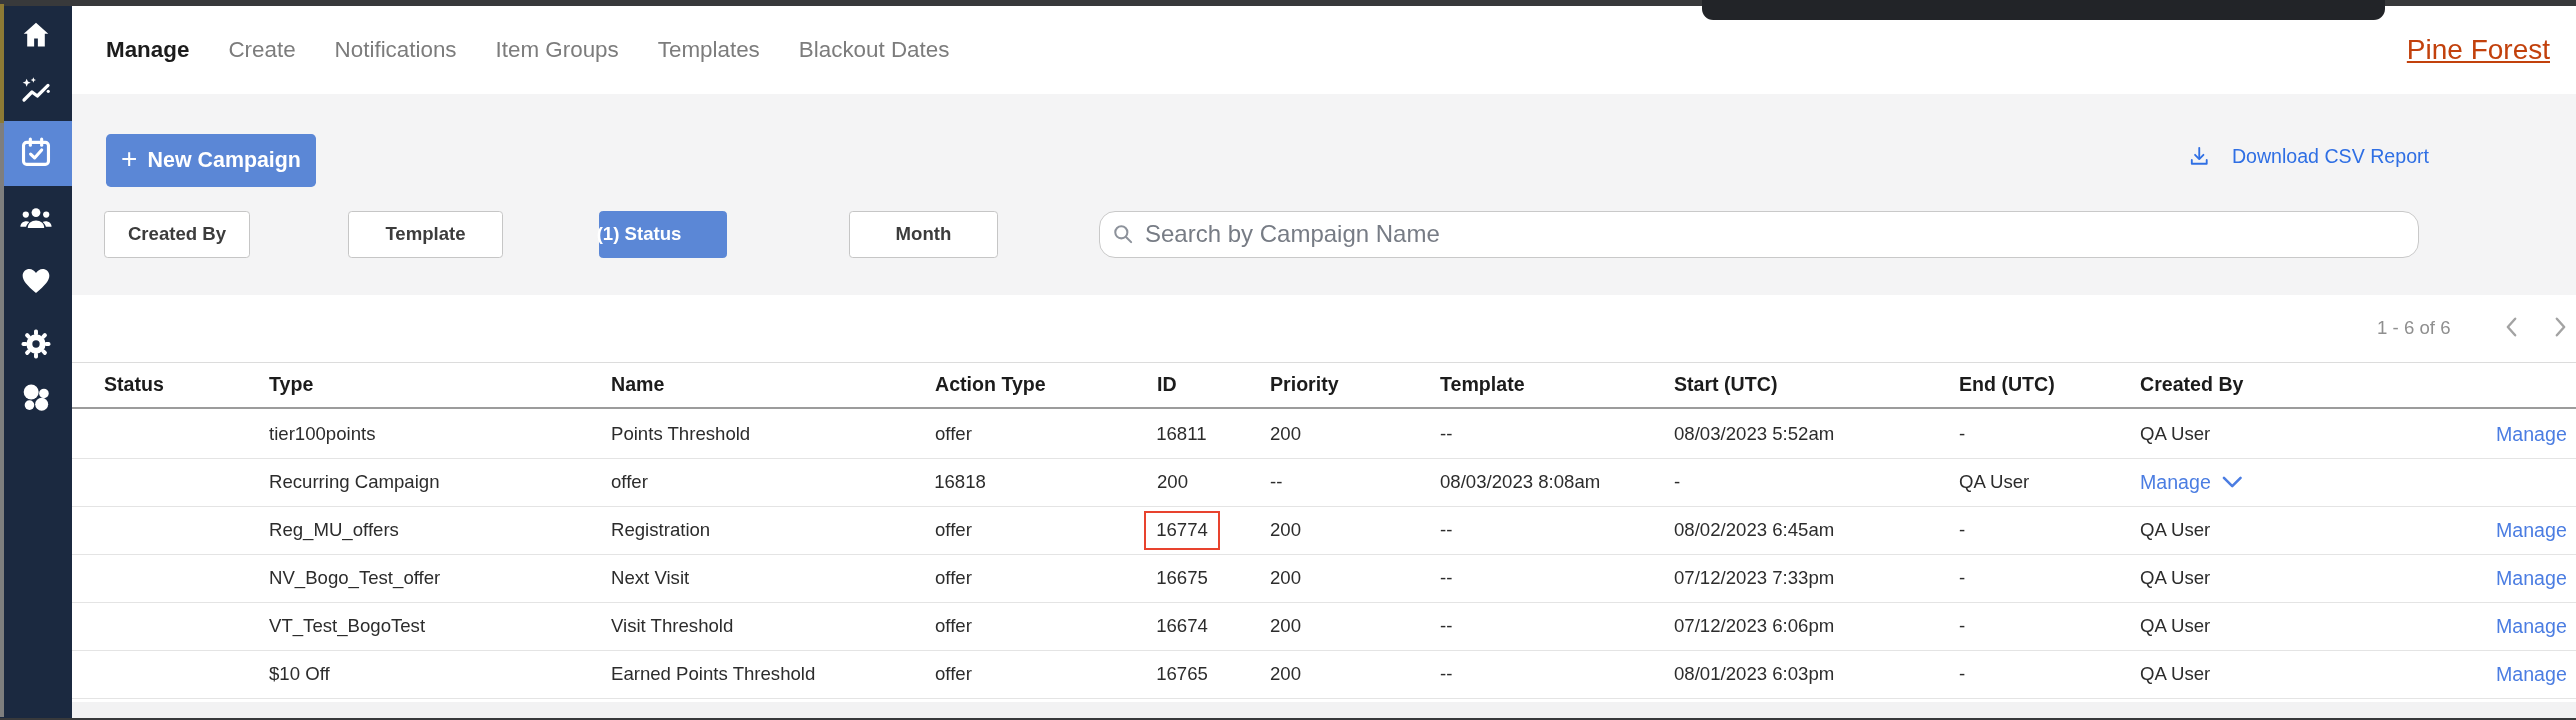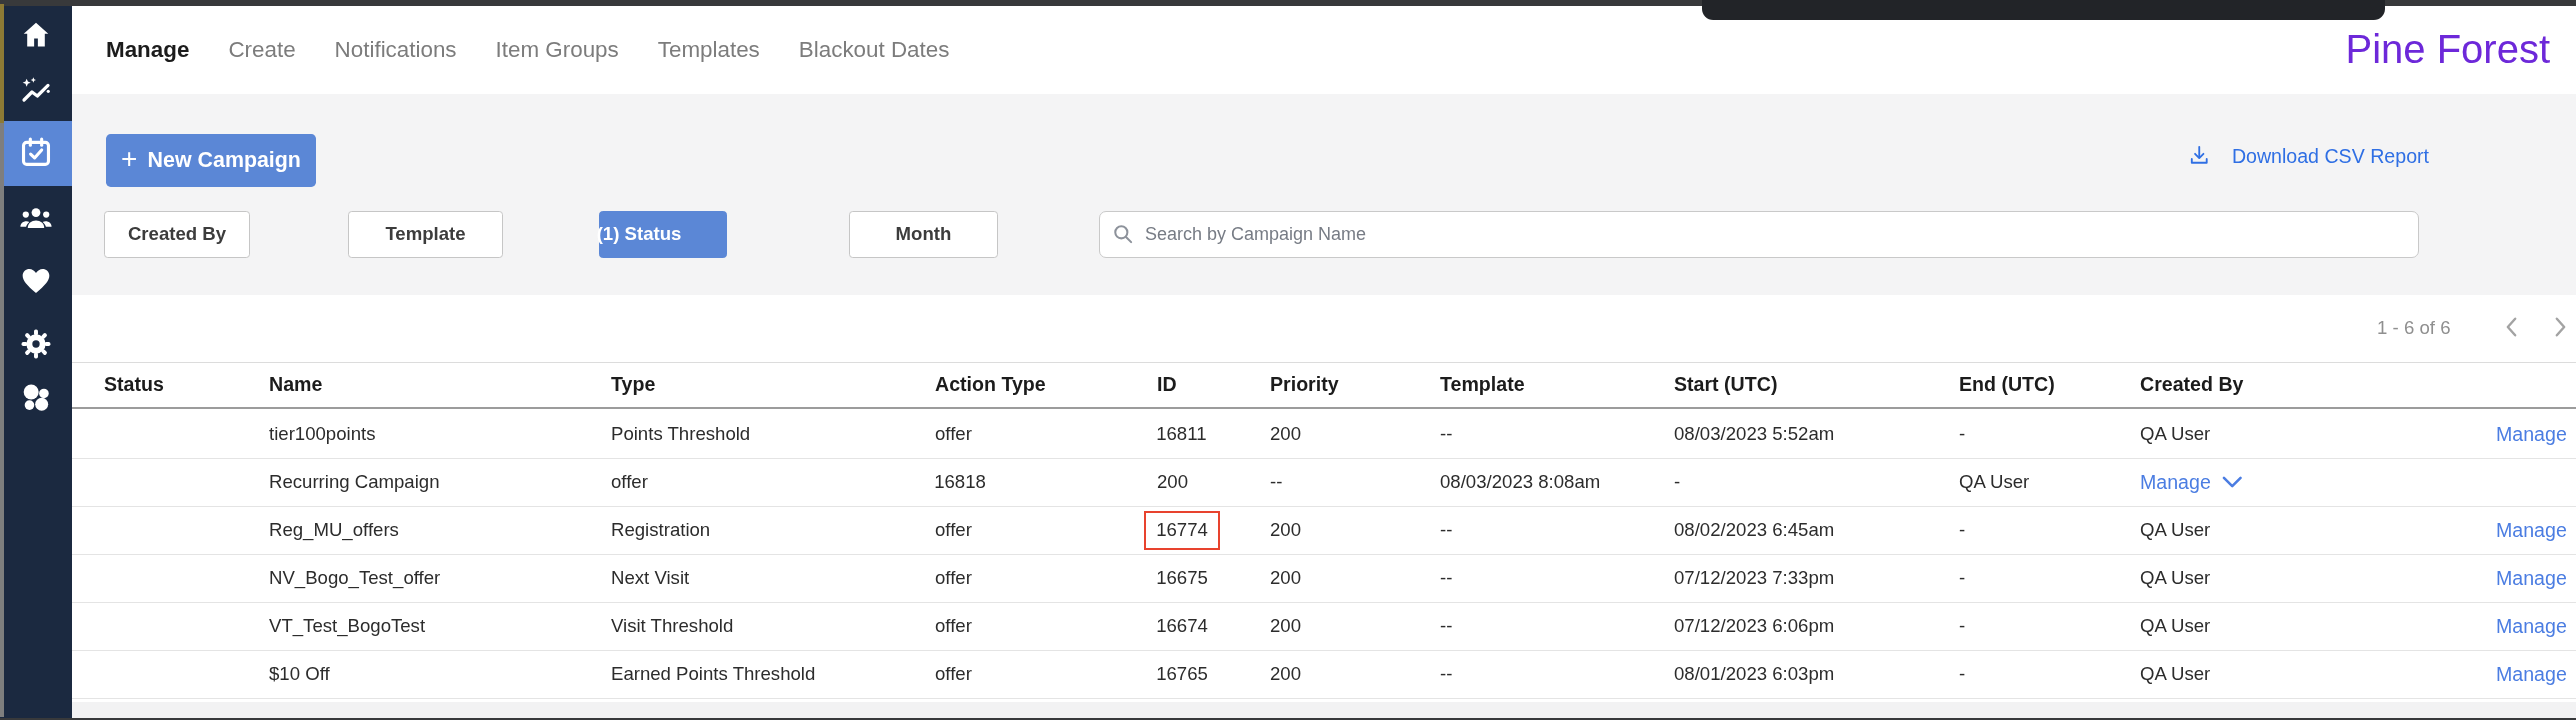--- a/index.html
+++ b/index.html
@@ -19,39 +19,39 @@
   .side-item.active { background:#5b87d6; height:65px; }
   .side-item svg { display:block; }
 
   
   .main { position:absolute; left:72px; top:5.6px; right:0; bottom:0;padding-left:18px; }
 
   .topbar { position:absolute; top:0; left:0; right:0; height:88px; background:#fff; display:flex; align-items:center; }
   .tabs { display:flex; gap:39px; padding-left:34px; align-items:center; }
   .tab { font-size:22.4px; color:#7c7c7c; cursor:pointer; white-space:nowrap; }
   .tab.active { color:#1c1c1c; font-weight:700; }
-  .brand { margin-left:auto; padding-right:26px; font-size:40px; font-weight:500; color:#6d28d9; white-space:nowrap; }
+  .brand { margin-left:auto; padding-right:26px; font-size:28px; font-weight:500; color:#c2410c; white-space:nowrap;text-decoration:underline; }
 
   .toolbar { position:absolute; top:88px; left:0; right:0; height:201px; background:#f4f4f5; }
   .btn-new { position:absolute; left:34px; top:40px; width:210px; height:53px; background:#5b87d6; color:#fff; border:none; border-radius:4.7px;
              font-family:inherit; font-size:21.4px; font-weight:600; display:flex; align-items:center; justify-content:center; gap:10.2px; cursor:pointer; }
   .btn-new .plus { font-size:28px; font-weight:400; line-height:1; margin-top:-2.8px; }
-  .download { position:absolute; right:147px; top:51px; color:#2f6fe4; font-size:19.6px; display:flex; gap:22px; cursor:pointer; text-decoration:none; white-space:nowrap; }
+  .download { position:absolute; right:147px; top:51px; color:#2f6fe4; font-size:19.6px; display:flex; align-items:center; gap:22px; cursor:pointer; text-decoration:none; white-space:nowrap; }
 
   .chip { position:absolute; top:117px; height:47px; background:#fff; border:0.9px solid #c6c6c6; border-radius:3.7px;
           display:flex; align-items:center; justify-content:center; gap:13px; font-size:18.6px; font-weight:600; color:#3c3c3c; cursor:pointer; white-space:nowrap; }
   .chip.c1 { left:32px;  width:146px; }
   .chip.c2 { left:276px; width:155px; }
   .chip.c3 { left:527px; width:128px;gap:48px; }
   .chip.c4 { left:777px; width:149px; }
   .chip.active { background:#5b87d6; border-color:#5b87d6; color:#fff; }
 
   .search-wrap { position:absolute; left:1027px; right:157px; top:117px; height:47px; }
-  .search-wrap input { width:100%; height:100%; border:0.9px solid #c9c9c9; border-radius:7px; padding:0 15px 0 45px;
-                       font-family:inherit; font-size:18px; color:#333; background:#fff; }
+  .search-wrap input { width:100%; height:100%; border:0.9px solid #c9c9c9; border-radius:16px; padding:0 15px 0 45px;
+                       font-family:inherit; font-size:24px; color:#333; background:#fff; }
   .search-wrap input::placeholder { color:#777c85; }
   .search-wrap svg { position:absolute; left:13px; top:12px; }
 
   .content { position:absolute; top:289px; left:0; right:0; bottom:0; background:#fff; }
   .pagination { position:absolute; top:20.5px; right:7.5px; display:flex; align-items:flex-end; color:#8f8f8f; font-size:18.6px; }
   .pagination .range { margin-right:52px; }
   .pg-btn { background:none; border:none; cursor:pointer; padding:0; display:flex; align-items:center; }
   .pg-btn.prev { margin-right:32px; }
 
   .grid { display:grid; grid-template-columns:165px 342px 324px 222px 113px 170px 234px 285px 181px 356px 82px; align-items:center; padding-left:32px; }
@@ -205,22 +205,22 @@
         </button>
         <button class="pg-btn next">
           <svg width="17" height="24" viewBox="0 0 18 26" fill="none" stroke="#a3a3a3" stroke-width="2.6" stroke-linecap="round" stroke-linejoin="round">
             <polyline points="5,4 13,13 5,22"></polyline>
           </svg>
         </button>
       </div>
 
       <div class="thead grid">
         <div>Status</div>
+        <div>Type</div>
         <div>Name</div>
-        <div>Type</div>
         <div>Action Type</div>
         <div>ID</div>
         <div>Priority</div>
         <div>Template</div>
         <div>Start (UTC)</div>
         <div>End (UTC)</div>
         <div>Created By</div>
         <div></div>
       </div>
 

